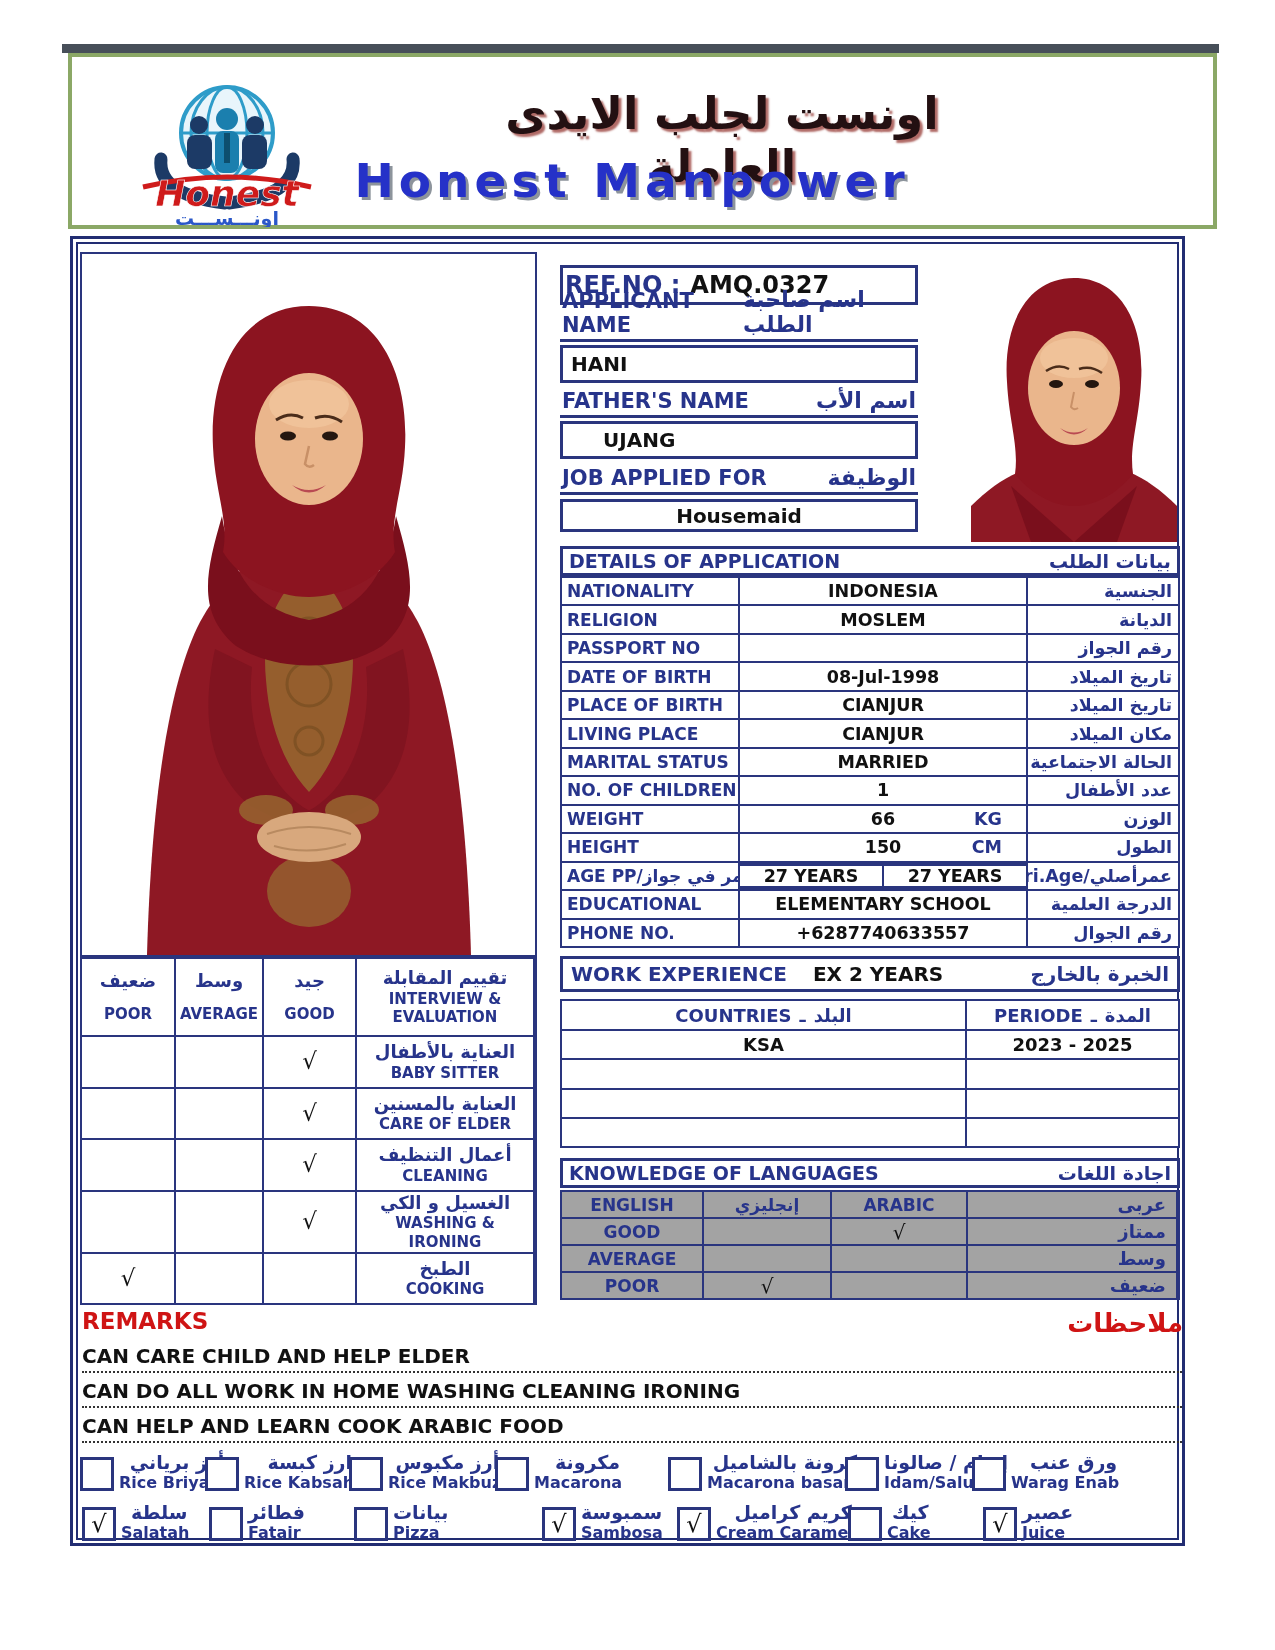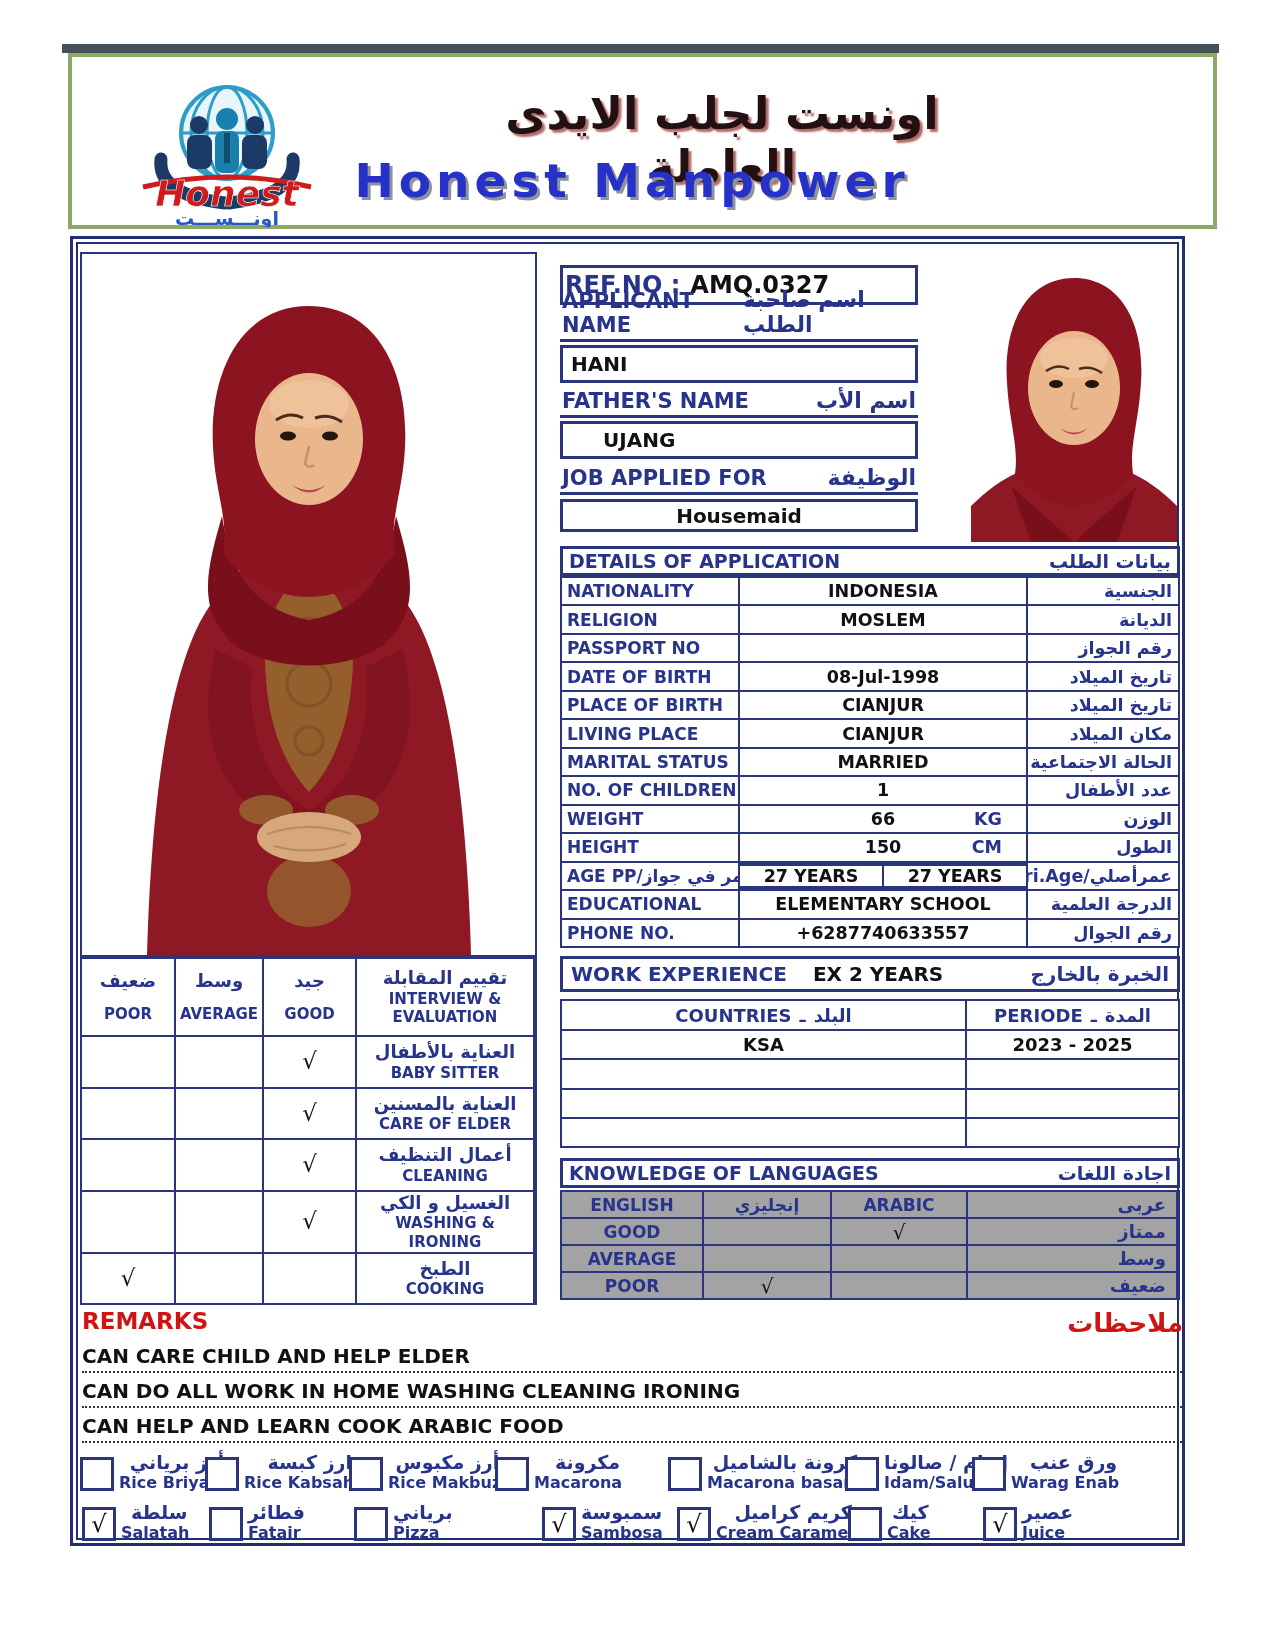--- a/index.html
+++ b/index.html
@@ -430,21 +430,21 @@
   <div class="food r2c2">
     <span class="fcb"></span>
     <span class="flab">
         <span class="ar">فطائر</span>
         <span class="en">Fatair</span>
       </span>
   </div>
   <div class="food r2c3">
     <span class="fcb"></span>
     <span class="flab">
-        <span class="ar">برياني</span>
+        <span class="ar">بيانات</span>
         <span class="en">Pizza</span>
       </span>
   </div>
   <div class="food r2c4">
     <span class="fcb">√</span>
     <span class="flab">
         <span class="ar">سمبوسة</span>
         <span class="en">Sambosa</span>
       </span>
   </div>

